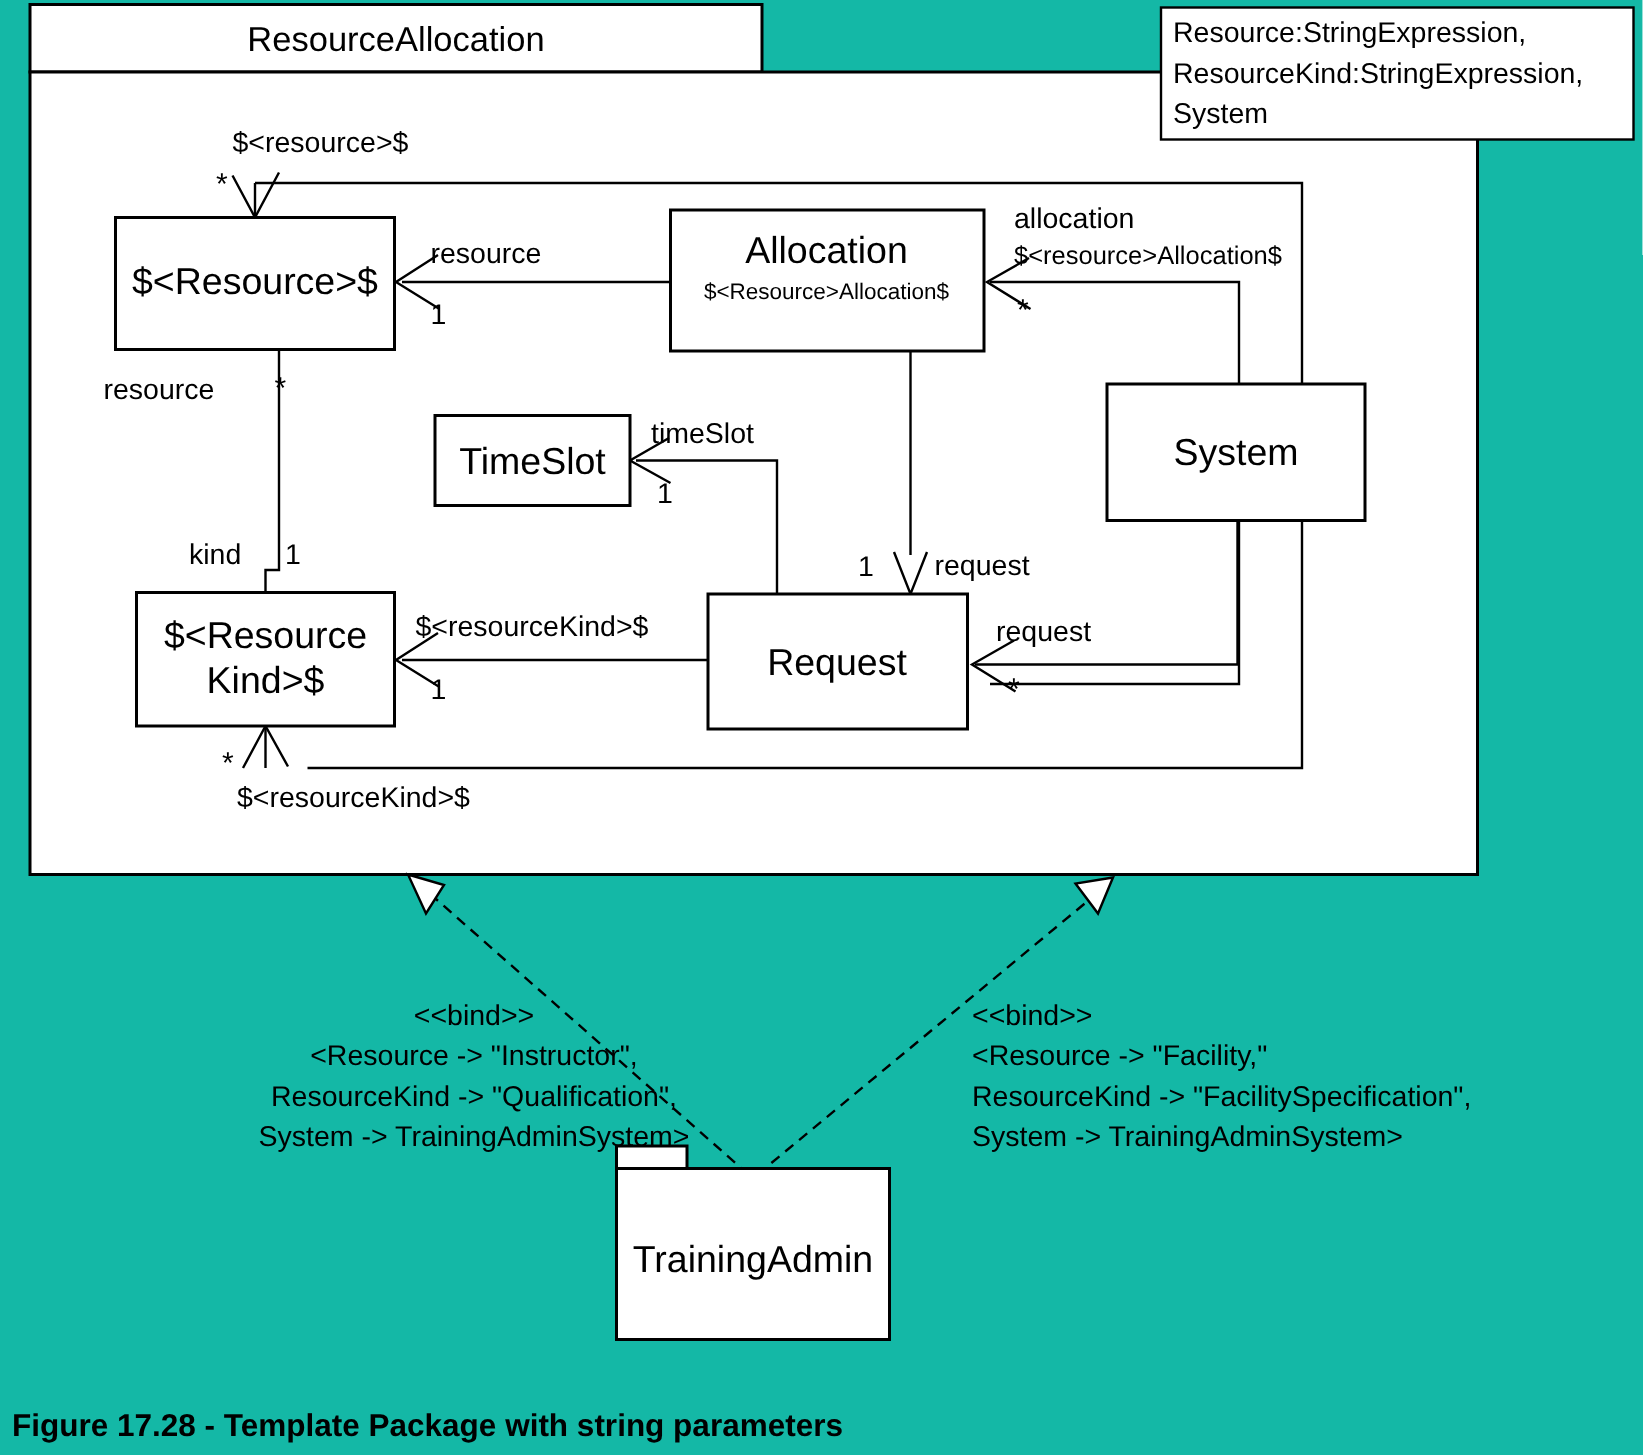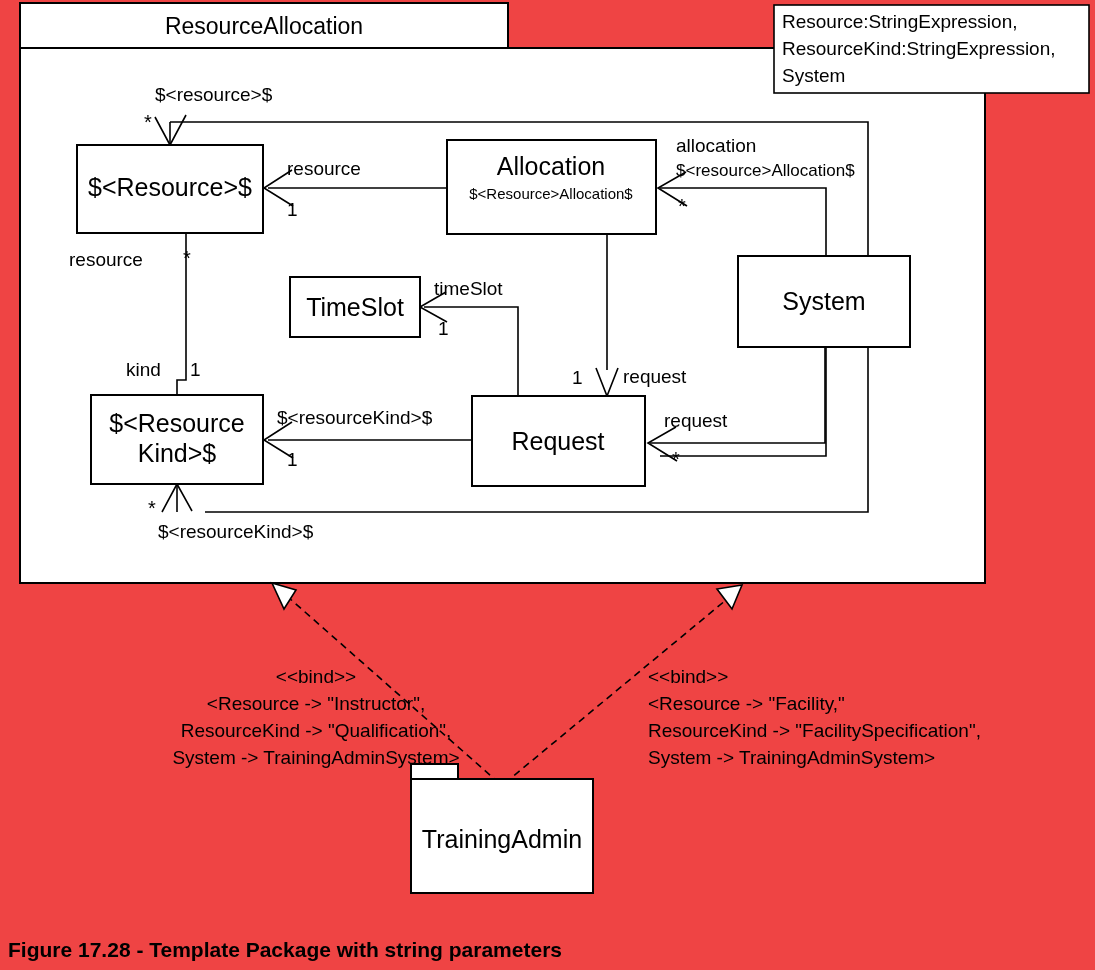--- a/index.html
+++ b/index.html
@@ -9,21 +9,21 @@
     background: #ffffff;
   }
   body {
     font-family: "Liberation Sans", sans-serif;
     color: #000000;
   }
   #page {
     position: relative;
     width: 1095px;
     height: 970px;
-    background: #ef4444;
+    background: #14b8a6;
     overflow: hidden;
   }
   svg#diagram {
     position: absolute;
     left: 0;
     top: 0;
     width: 1095px;
     height: 970px;
   }
   .box-fill {

